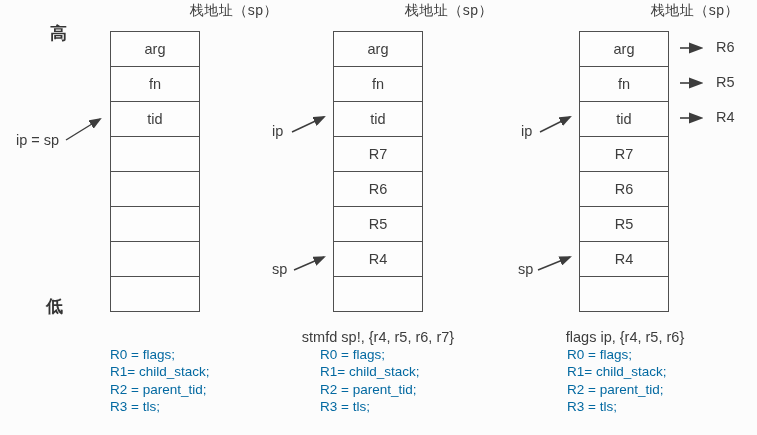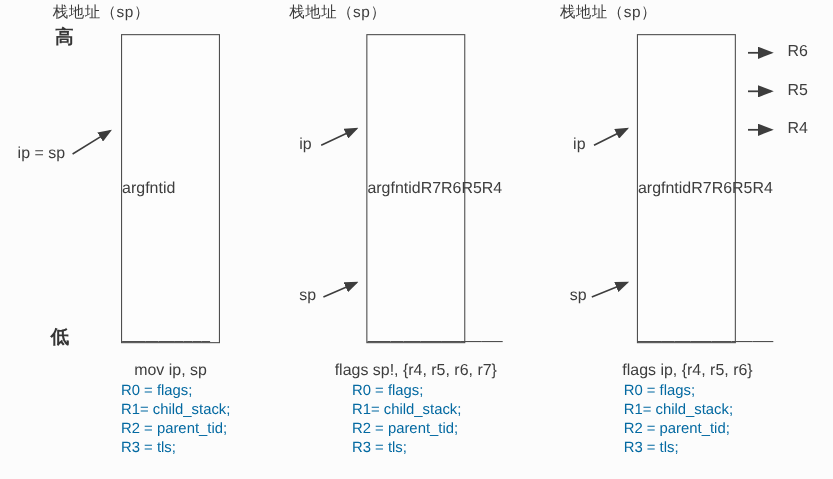--- a/index.html
+++ b/index.html
@@ -12,32 +12,32 @@
     position: relative;
     width: 757px;
     height: 435px;
     background: #fcfcfc;
     overflow: hidden;
   }
   .abs { position: absolute; }
   .stack-title {
     top: 2px;
     width: 230px;
-    text-align: left;
+    text-align: right;
     font-size: 14px;
     color: #3d3d3d;
     letter-spacing: 0.5px;
   }
   .stack {
     top: 31px;
     width: 90px;
     height: 281px;
     border: 1px solid #4f4f4f;
     display: flex;
-    flex-direction: row;
+    flex-direction: column;
     background: #fdfdfd;
   }
   .cell {
     flex: 1 1 0;
     border-bottom: 1px solid #4f4f4f;
     display: flex;
     align-items: center;
     justify-content: center;
     font-size: 14.5px;
     color: #3d3d3d;
@@ -111,42 +111,41 @@
     <div class="cell">arg</div>
     <div class="cell">fn</div>
     <div class="cell">tid</div>
     <div class="cell"></div>
     <div class="cell"></div>
     <div class="cell"></div>
     <div class="cell"></div>
     <div class="cell"></div>
   </div>
   <div class="abs ptr-label" style="left:16px; top:132px;text-align:center;">ip = sp</div>
-  <div class="abs caption" style="left:40px;">mov ip, sp</div>
   <div class="abs registers" style="left:110px;">
     <div>R0 = flags;</div>
     <div>R1= child_stack;</div>
     <div>R2 = parent_tid;</div>
     <div>R3 = tls;</div>
   </div>
 
   <div class="abs stack-title" style="left:263px;">栈地址（sp）</div>
   <div class="abs stack" style="left:333px;">
     <div class="cell">arg</div>
     <div class="cell">fn</div>
     <div class="cell">tid</div>
     <div class="cell">R7</div>
     <div class="cell">R6</div>
     <div class="cell">R5</div>
     <div class="cell">R4</div>
     <div class="cell"></div>
   </div>
   <div class="abs ptr-label" style="left:272px; top:123px;">ip</div>
   <div class="abs ptr-label" style="left:272px; top:261px;">sp</div>
-  <div class="abs caption" style="left:263px;">flags sp!, {r4, r5, r6, r7}</div>
+  <div class="abs caption" style="left:263px;">stmfd sp!, {r4, r5, r6, r7}</div>
   <div class="abs registers" style="left:320px;">
     <div>R0 = flags;</div>
     <div>R1= child_stack;</div>
     <div>R2 = parent_tid;</div>
     <div>R3 = tls;</div>
   </div>
 
   <div class="abs stack-title" style="left:509px;">栈地址（sp）</div>
   <div class="abs stack" style="left:579px;">
     <div class="cell">arg</div>

